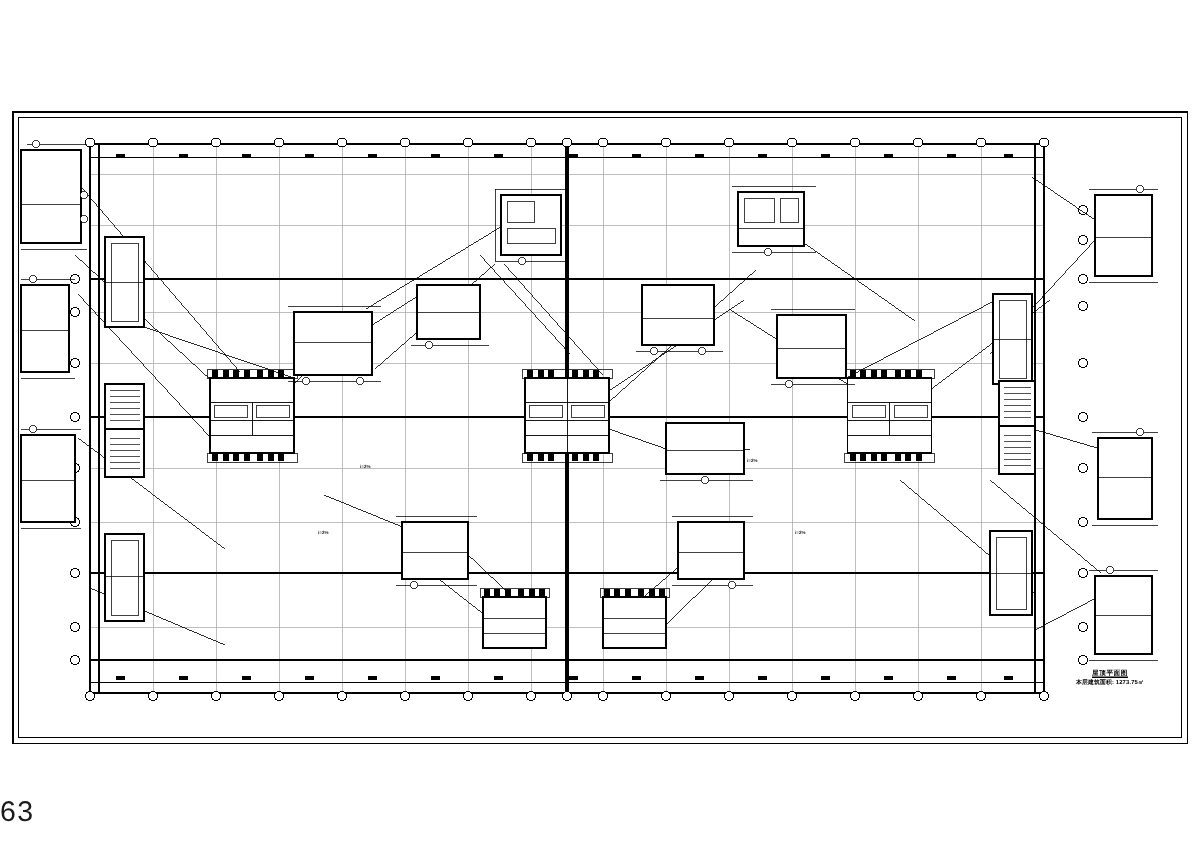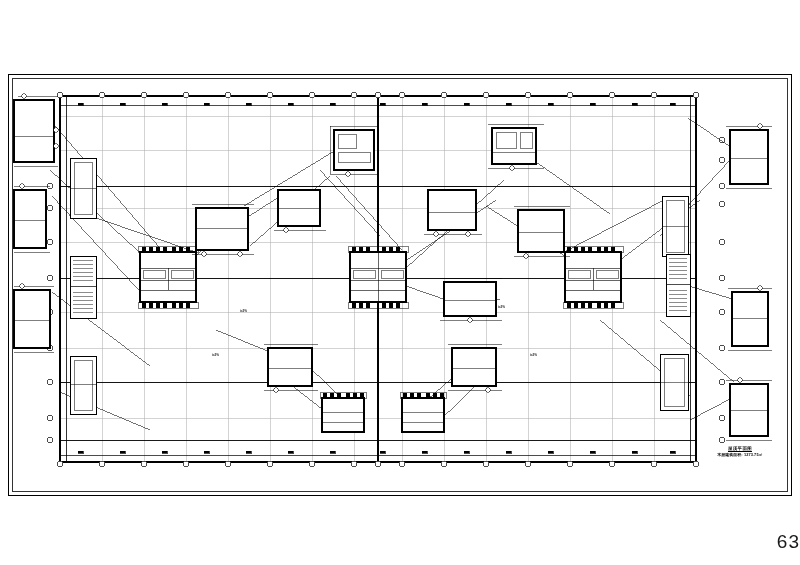--- a/index.html
+++ b/index.html
@@ -4,21 +4,21 @@
 <style>
   html,body{margin:0;padding:0;background:#ffffff;}
   body{width:800px;height:565px;position:relative;overflow:hidden;
        font-family:"Liberation Sans",sans-serif;color:#000;}
 
   
   #dwg{position:absolute;left:0;top:0;width:800px;height:565px;}
   #dwg svg{display:block;}
 
   
-  #page-number{position:absolute;left:0;top:531px;width:800px;text-align:right;
+  #page-number{position:absolute;left:0;top:531px;width:800px;text-align:left;
                font-size:19px;letter-spacing:1px;color:#1a1a1a;}
 
   
   #title-block{position:absolute;left:690px;top:446px;width:100px;
                text-align:center;line-height:1.25;}
   #title-block .t-main{font-size:4.4px;font-weight:bold;letter-spacing:.4px;
                text-decoration:underline;display:block;white-space:nowrap;}
   #title-block .t-sub{font-size:3.9px;font-weight:bold;letter-spacing:.1px;
                display:block;white-space:nowrap;margin-top:1px;}
 

